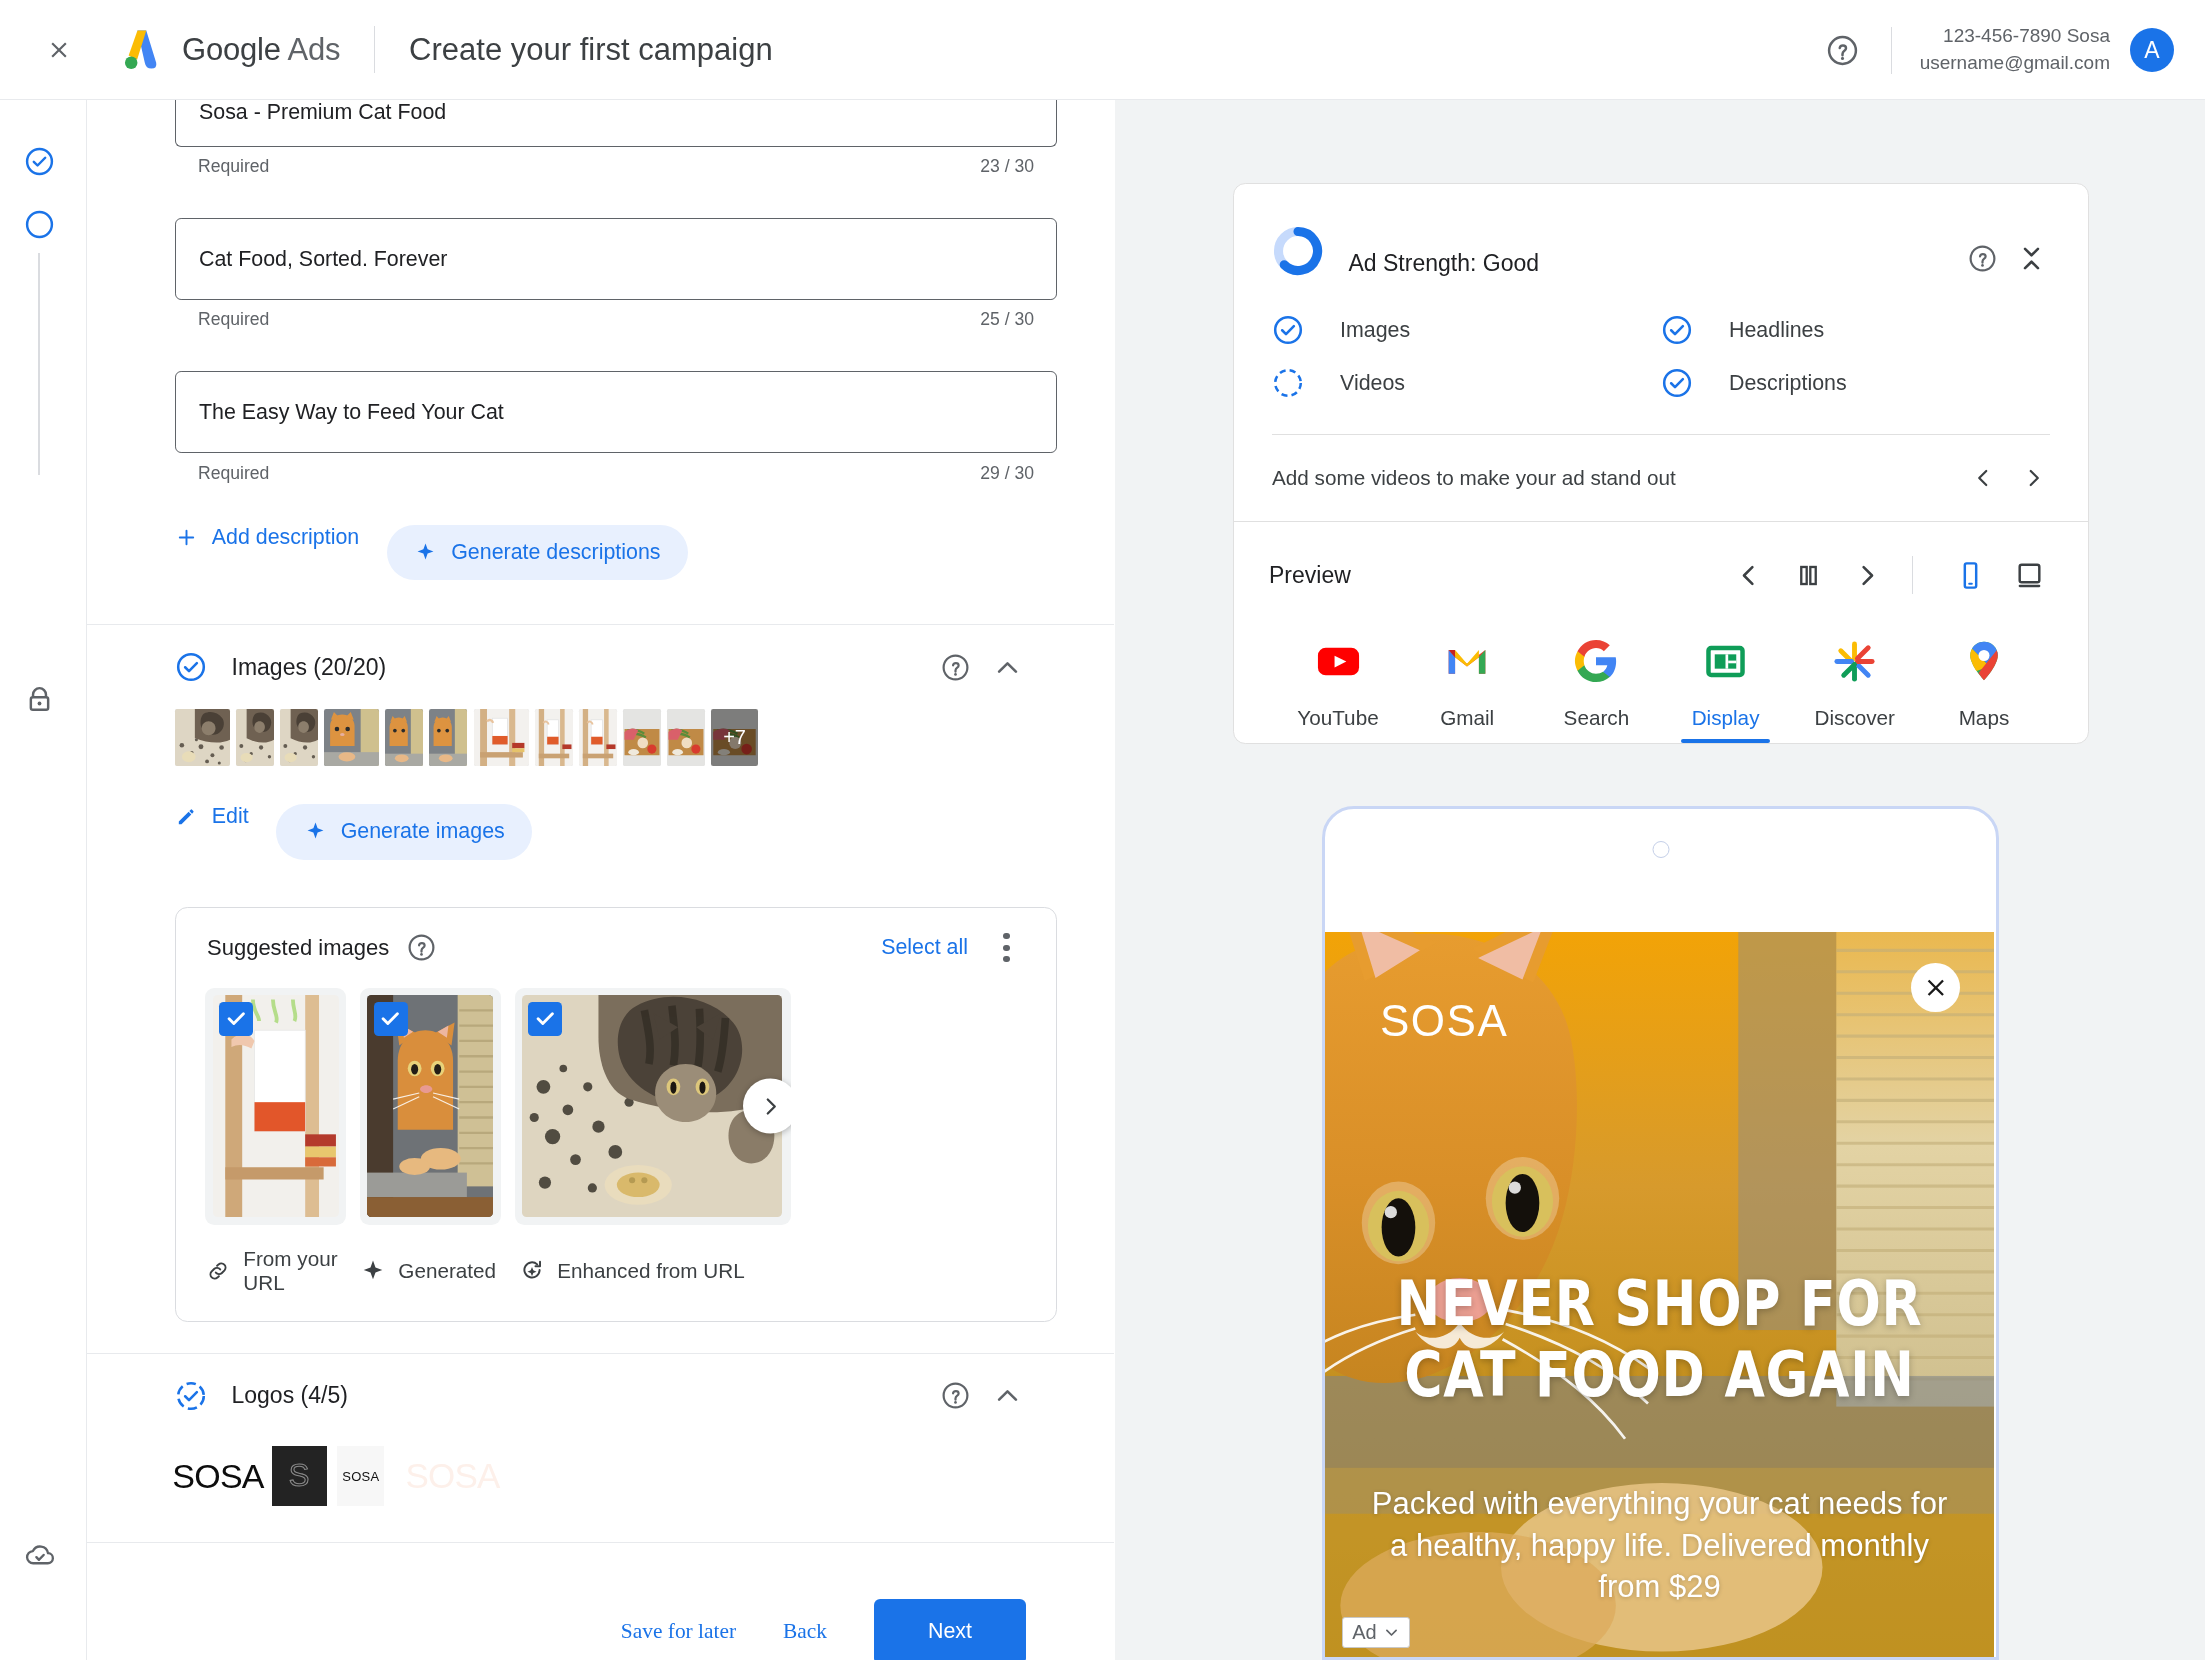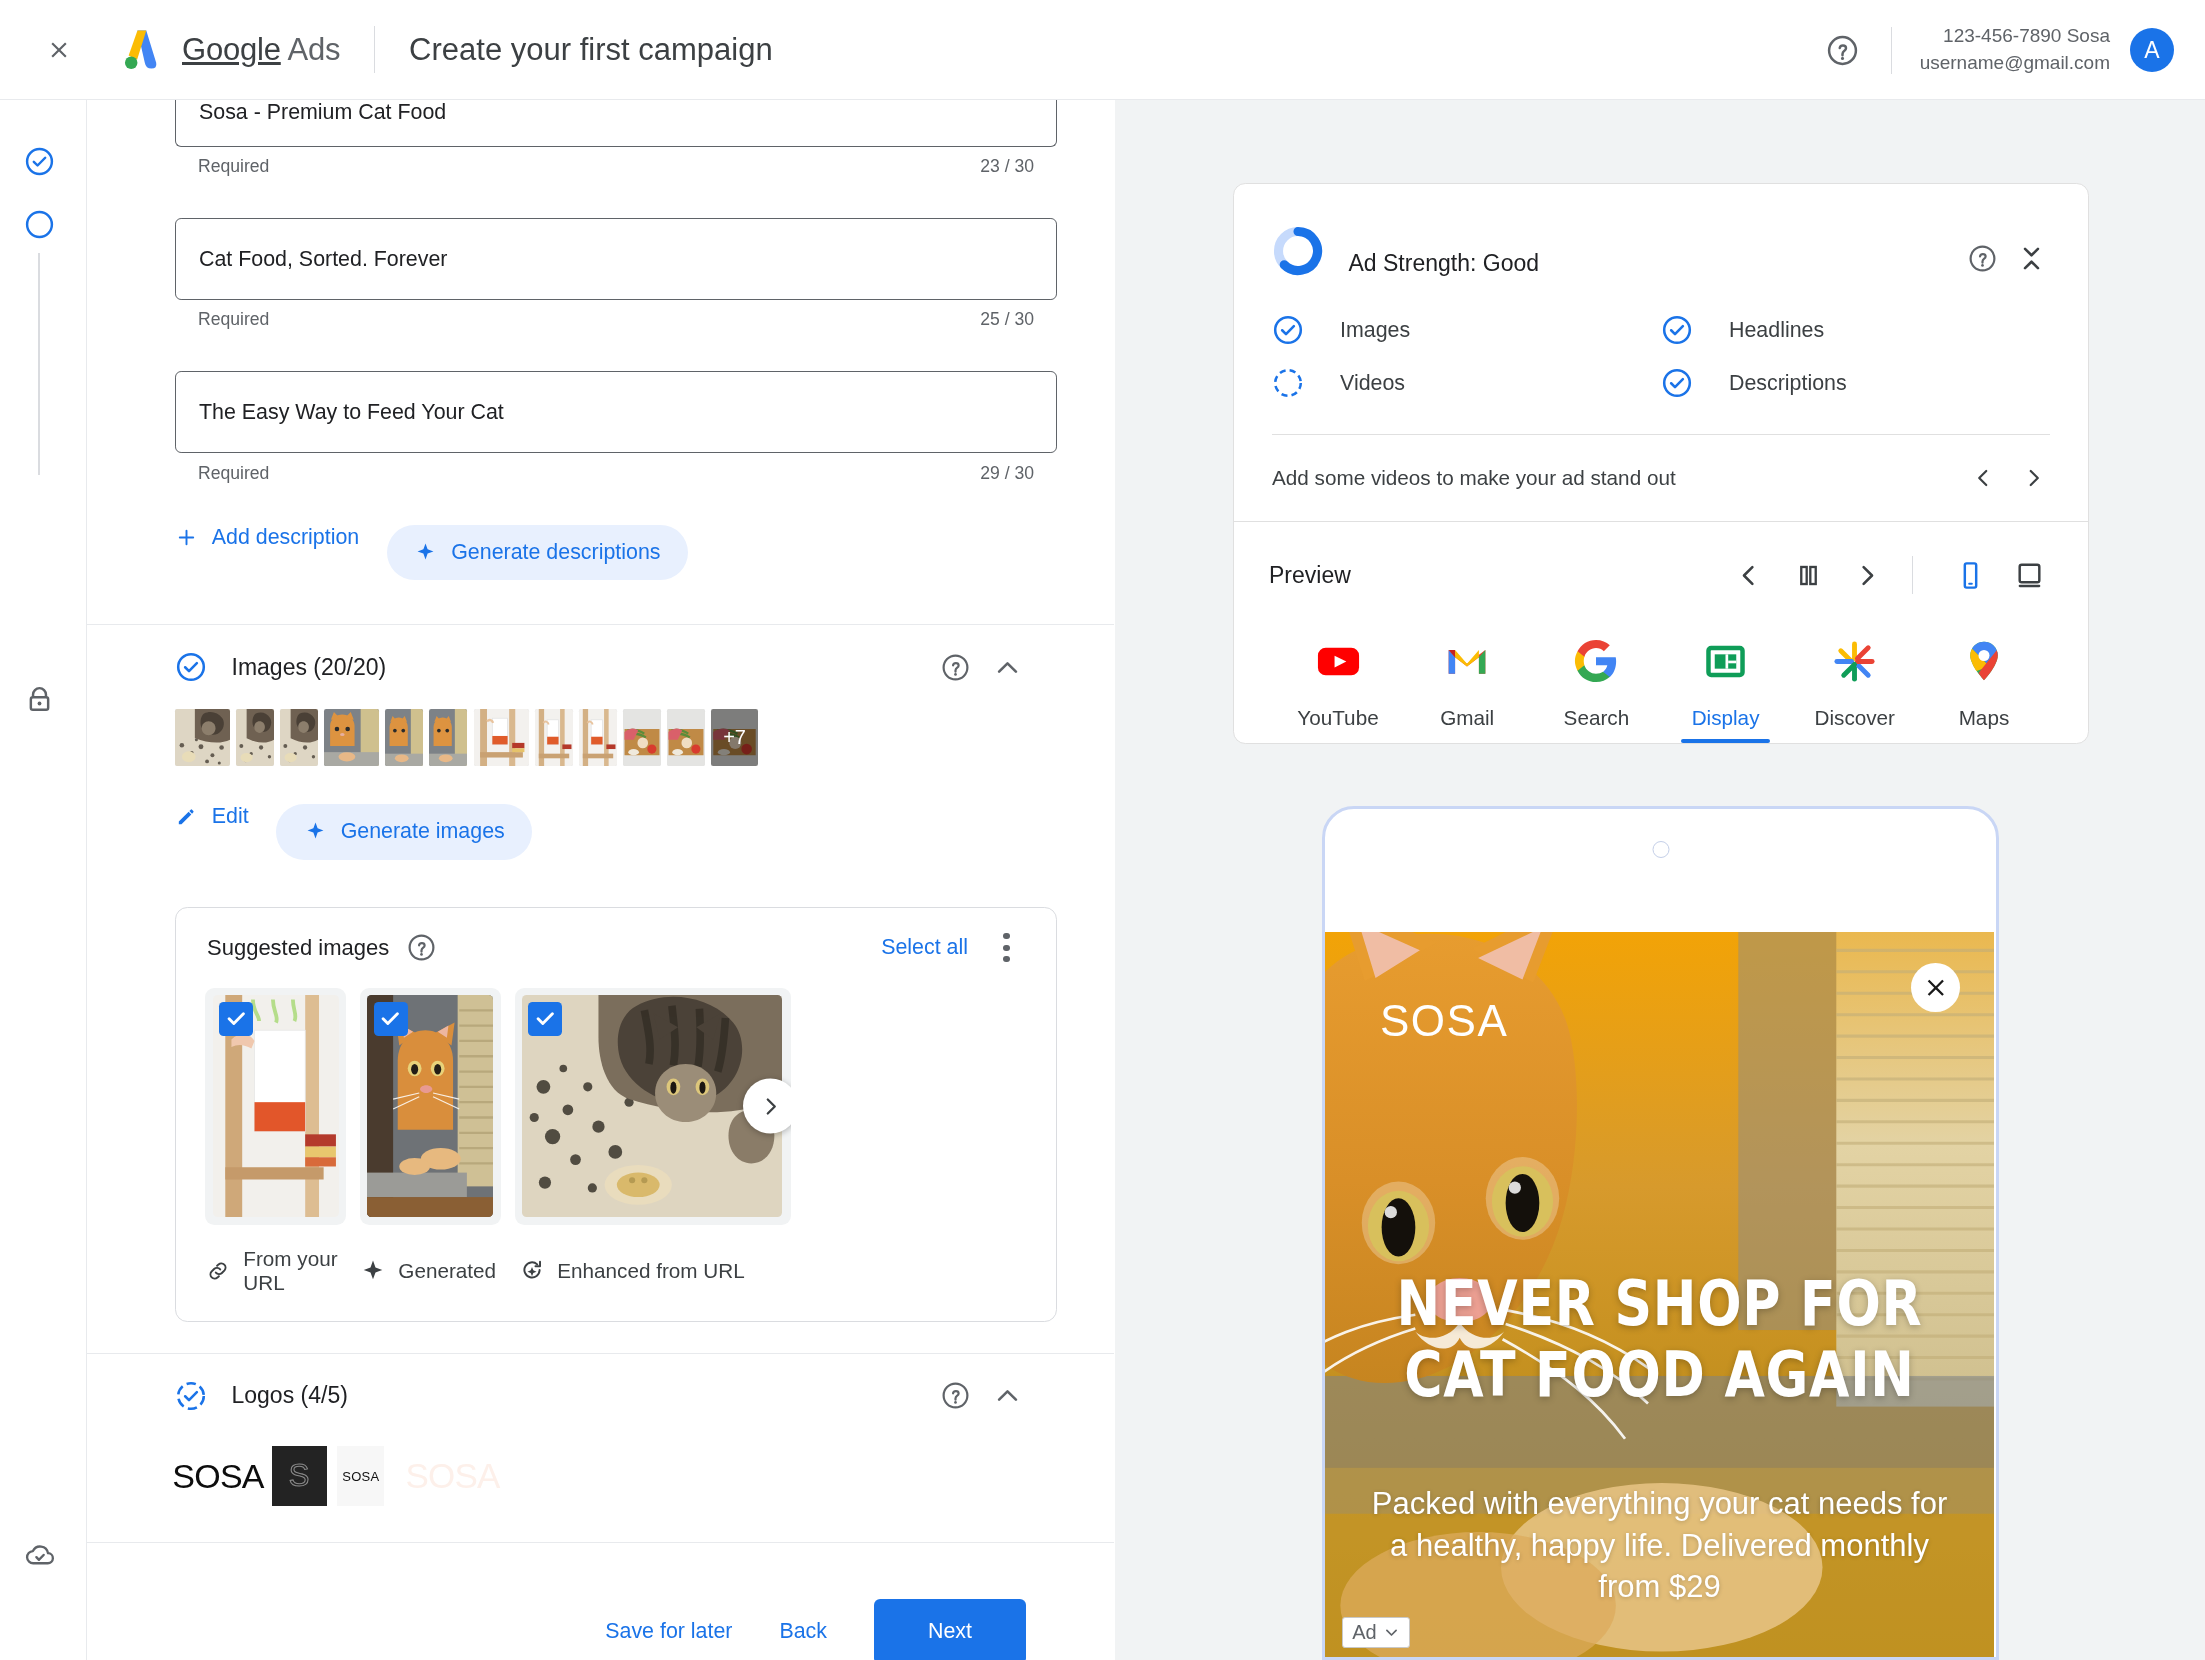--- a/index.html
+++ b/index.html
@@ -14,21 +14,21 @@
   
   .topbar{position:absolute;left:0;top:0;width:2205px;height:100px;background:#fff;
           border-bottom:0.8px solid #e8eaed;display:flex;align-items:center;}
   .close-btn{width:44px;height:44px;margin-left:37px;display:flex;align-items:center;justify-content:center;
              border-radius:50%;cursor:pointer;}
   .close-btn svg{width:26px;height:26px;}
   .brand{display:flex;align-items:center;margin-left:37px;gap:17px;}
   .ads-logo{width:47px;height:47px;}
   .brand-text{font-size:31px;letter-spacing:-0.2px;color:#3c4043;}
   .brand-text .g{font-weight:400;color:#5f6368;}
-  .brand-text b{font-weight:400;text-decoration:underline;}
+  .brand-text b{font-weight:400;}
   .vdiv{width:0.8px;height:47px;background:#dadce0;margin:0 34px;}
   .page-title{font-size:31px;color:#3c4043;font-weight:400;}
   .topbar-right{position:absolute;right:31px;top:0;height:100px;display:flex;align-items:center;gap:0;}
   .help-icon{width:43px;height:43px;display:flex;align-items:center;justify-content:center;cursor:pointer;}
   .help-icon svg{width:35px;height:35px;}
   .vdiv2{width:0.8px;height:47px;background:#dadce0;margin:0 27.6px;}
   .acct{text-align:right;font-size:19px;color:#5f6368;line-height:1.42;}
   .avatar{width:44px;height:44px;border-radius:50%;background:#1a73e8;color:#fff;
           display:flex;align-items:center;justify-content:center;font-size:23px;margin-left:20px;cursor:pointer;}
 
@@ -91,21 +91,21 @@
   .sug-labels{display:flex;padding:21.4px 29px 26px 29px;}
   .sug-lab{display:flex;align-items:center;gap:12.3px;font-size:20.7px;color:#3c4043;flex:none;}
   .sug-lab svg{width:26px;height:26px;flex:none;}
 
   
   .logos{display:flex;align-items:center;gap:10.7px;padding:0 88px;height:77px;}
   .logo-box{height:60px;display:flex;align-items:center;justify-content:center;flex:none;}
 
   
   .footer{display:flex;align-items:center;justify-content:flex-end;gap:0;padding:31px 88px 0 0;height:145px;}
-  .flink{color:#1a73e8;font-size:21.4px;margin-right:47px;cursor:pointer;}
+  .flink{color:#1a73e8;font-size:21.4px;margin-right:47px;cursor:pointer;font-family:Liberation Serif, serif;}
   .nextbtn2{background:#1a73e8;color:#fff;font-size:21.4px;border:0;border-radius:6.1px;
             padding:20px 54px;cursor:pointer;font-family:inherit;}
 
   
   .right{position:absolute;left:1115px;top:100px;width:1090px;height:1561px;background:#f1f3f4;}
   .card{position:absolute;left:118px;top:83px;width:856px;background:#fff;border:0.8px solid #e0e0e0;
         border-radius:12.3px;overflow:hidden;}
 
   .as-head{display:flex;align-items:flex-end;padding:41px 38px 0 38px;}
   .donut{width:52px;height:52px;flex:none;}

